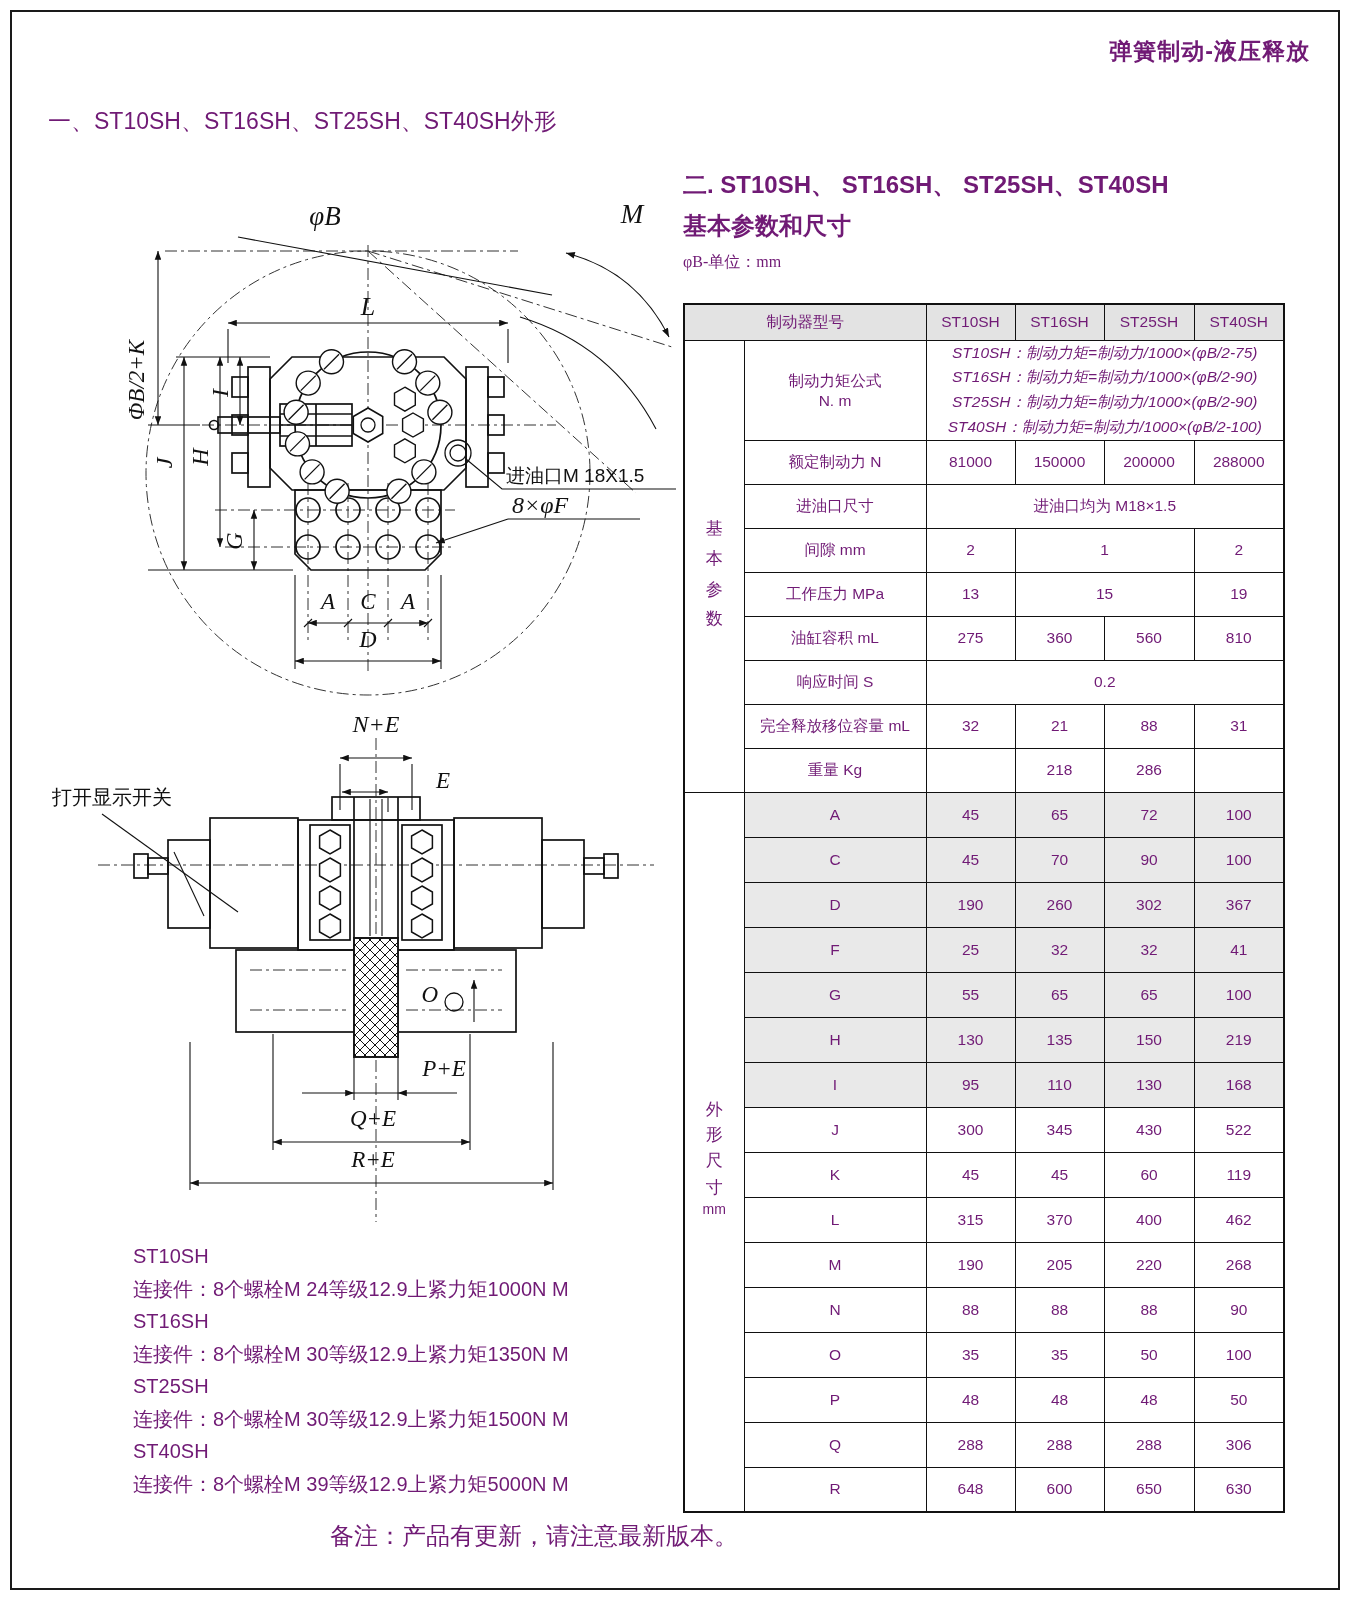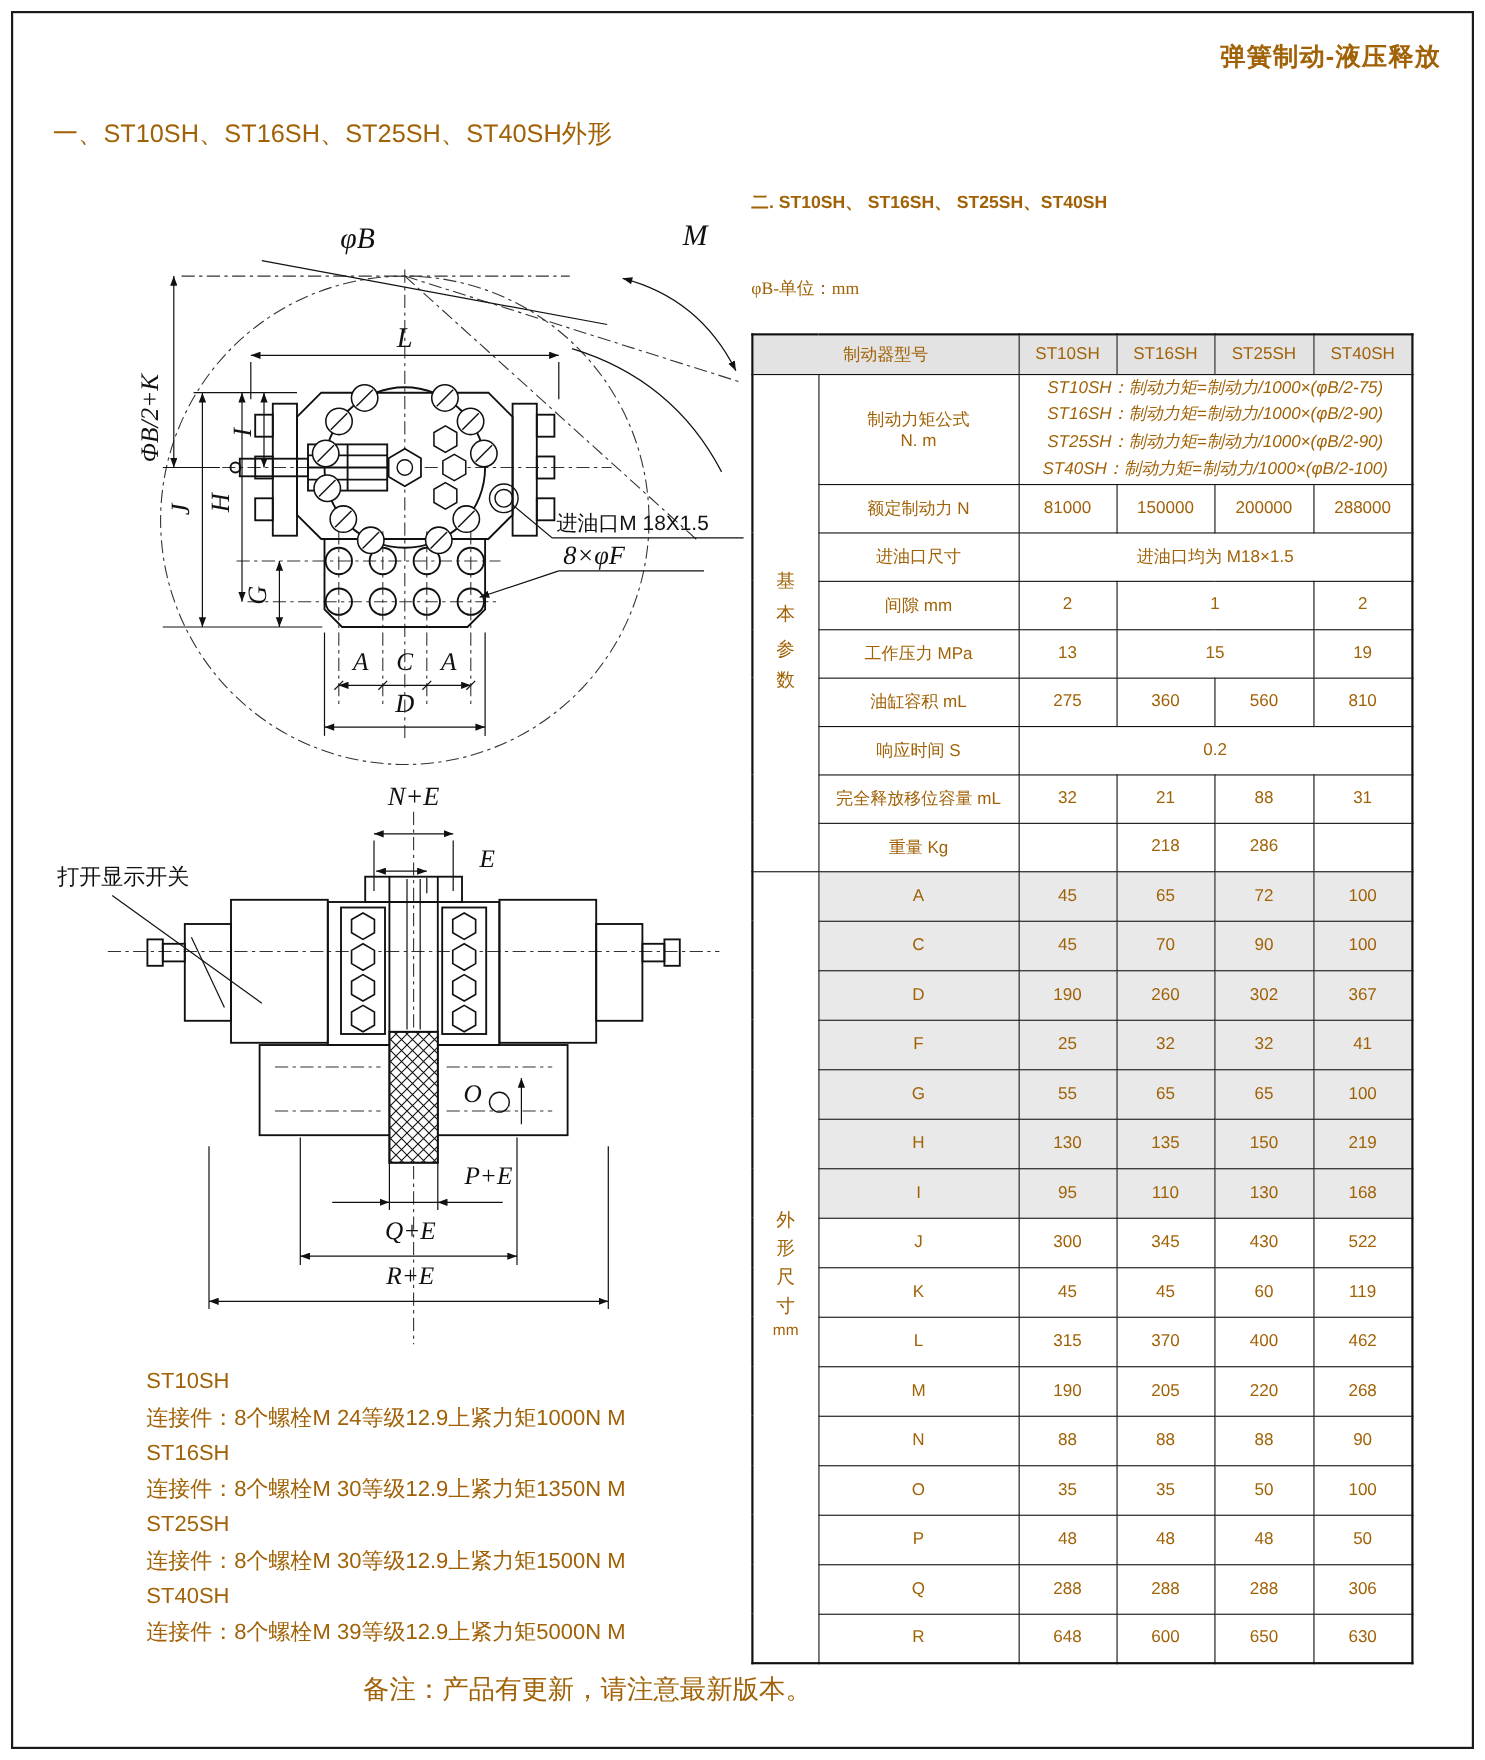--- a/index.html
+++ b/index.html
@@ -1,23 +1,23 @@
 <!DOCTYPE html>
 <html><head>
 <meta charset="utf-8">
 <style>
   html,body{margin:0;padding:0;background:#fff;}
   .page{position:relative;width:1350px;height:1600px;background:#fff;overflow:hidden;
-        font-family:"Liberation Sans",sans-serif;color:#a16207;}
+        font-family:"Liberation Sans",sans-serif;color:#701a75;}
   .page-border{position:absolute;left:10px;top:10px;right:10px;bottom:10px;
                border:2px solid #1a1a1a;pointer-events:none;}
   .doc-header{position:absolute;left:760px;top:36px;width:550px;text-align:right;
               font-size:23px;font-weight:bold;letter-spacing:1px;}
   .sec1-title{position:absolute;left:48px;top:106px;font-size:23px;font-weight:normal;}
-  .sec2-title{position:absolute;left:683px;top:164px;width:620px;font-size:16px;
+  .sec2-title{position:absolute;left:683px;top:164px;width:620px;font-size:24px;
               font-weight:bold;line-height:41px;}
   .unit-note{position:absolute;left:683px;top:252px;font-size:16px;font-family:Liberation Serif, serif;}
   .bolt-notes{position:absolute;left:133px;top:1240px;width:560px;font-size:20px;
               line-height:32.5px;white-space:nowrap;}
   .footnote{position:absolute;left:330px;top:1520px;font-size:24px;}
 
   
   .spec-table{position:absolute;left:683px;top:303px;width:600px;border-collapse:collapse;
               table-layout:fixed;border:2px solid #111;padding-left:32px;}
   .spec-table th,.spec-table td{border:1.5px solid #111;padding:0;text-align:center;
@@ -48,20 +48,21 @@
 <body>
 
 <div class="page">
   <div class="page-border"></div>
 
   <div class="doc-header">弹簧制动-液压释放</div>
   <div class="sec1-title">一、ST10SH、ST16SH、ST25SH、ST40SH外形</div>
 
   <div class="sec2-title">
     <div>二. ST10SH、 ST16SH、 ST25SH、ST40SH</div>
+    <div>基本参数和尺寸</div>
   </div>
   <div class="unit-note">φB-单位：mm</div>
 
   <svg class="drawing d1" width="560" height="505" viewBox="0 0 560 505">
     <defs>
       <marker id="arrE" markerWidth="9" markerHeight="7" refX="8" refY="3" orient="auto">
         <path d="M0,0 L8,3 L0,6 Z" fill="#111"></path>
       </marker>
       <marker id="arrS" markerWidth="9" markerHeight="7" refX="0" refY="3" orient="auto">
         <path d="M8,0 L0,3 L8,6 Z" fill="#111"></path>

